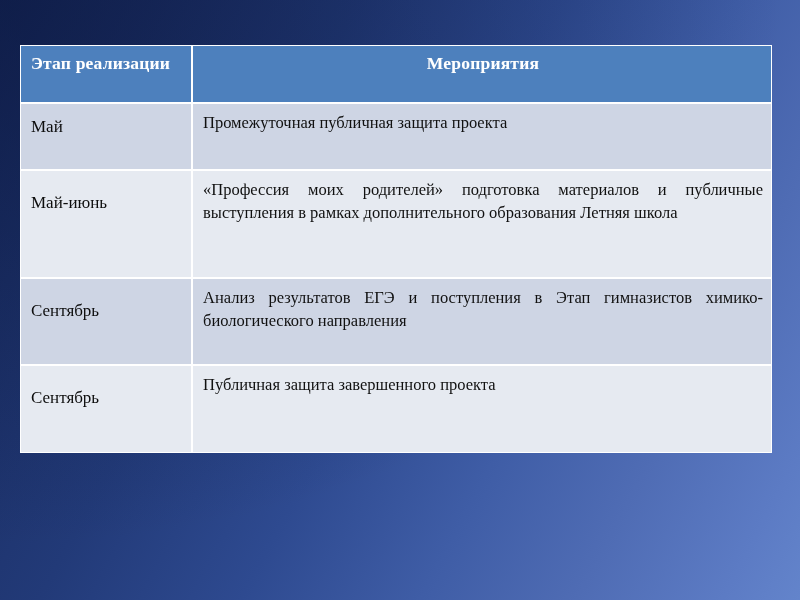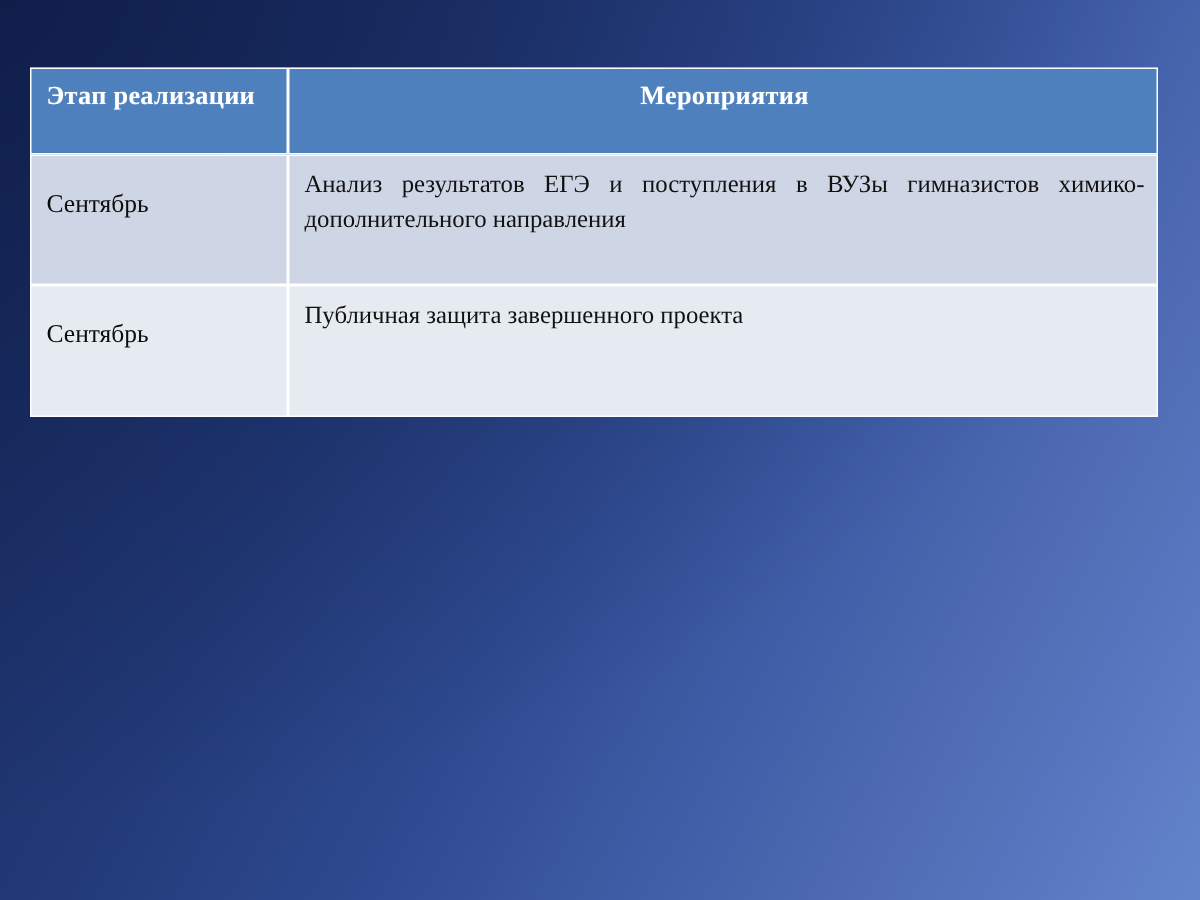--- a/index.html
+++ b/index.html
@@ -129,23 +129,31 @@
         <col class="c-stage">
         <col class="c-event">
       </colgroup>
       <thead>
         <tr class="head">
           <th class="stage-head">Этап реализации</th>
           <th class="event-head">Мероприятия</th>
         </tr>
       </thead>
       <tbody>
+        <tr class="row-a r1">
+          <td class="stage-cell">Май</td>
+          <td class="event-cell plain">Промежуточная публичная защита проекта</td>
+        </tr>
+        <tr class="row-b r2">
+          <td class="stage-cell">Май-июнь</td>
+          <td class="event-cell">«Профессия моих родителей» подготовка материалов и публичные выступления в рамках дополнительного образования Летняя школа</td>
+        </tr>
         <tr class="row-a r3">
           <td class="stage-cell">Сентябрь</td>
-          <td class="event-cell">Анализ результатов ЕГЭ и поступления в ВУЗы гимназистов химико- дополнительного направления</td>
+          <td class="event-cell">Анализ результатов ЕГЭ и поступления в Этап гимназистов химико- биологического направления</td>
         </tr>
         <tr class="row-b r4">
           <td class="stage-cell">Сентябрь</td>
           <td class="event-cell plain">Публичная защита завершенного проекта</td>
         </tr>
       </tbody>
     </table>
   </div>
 
 </div>

